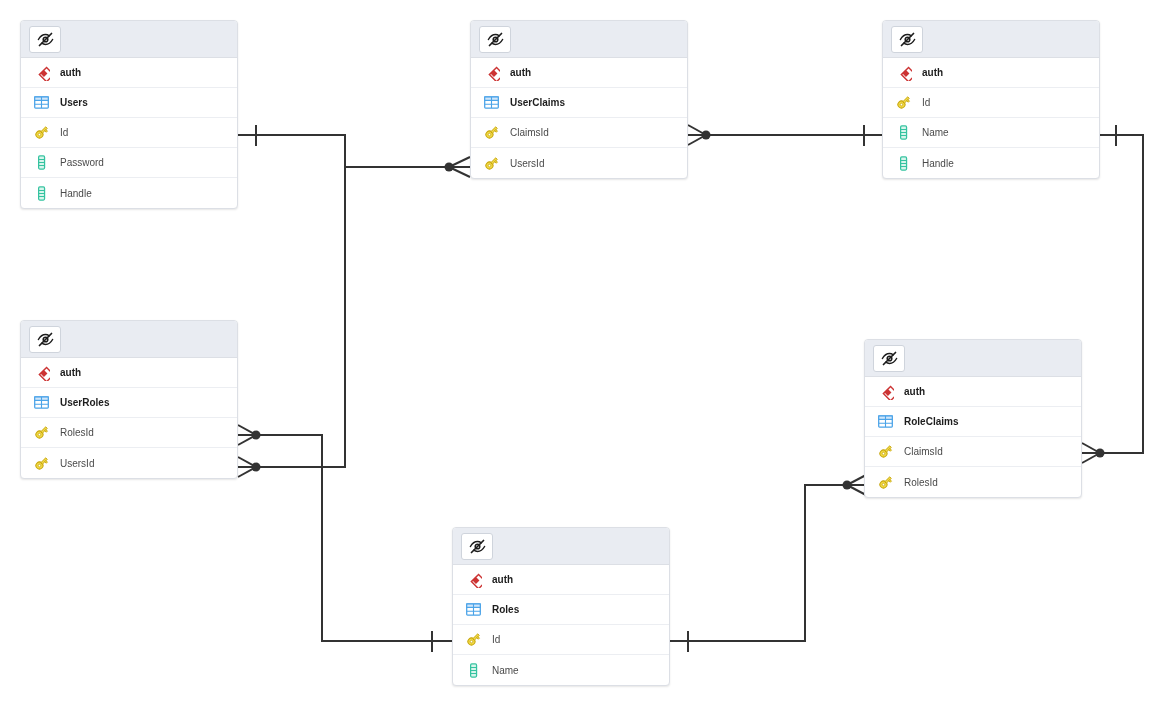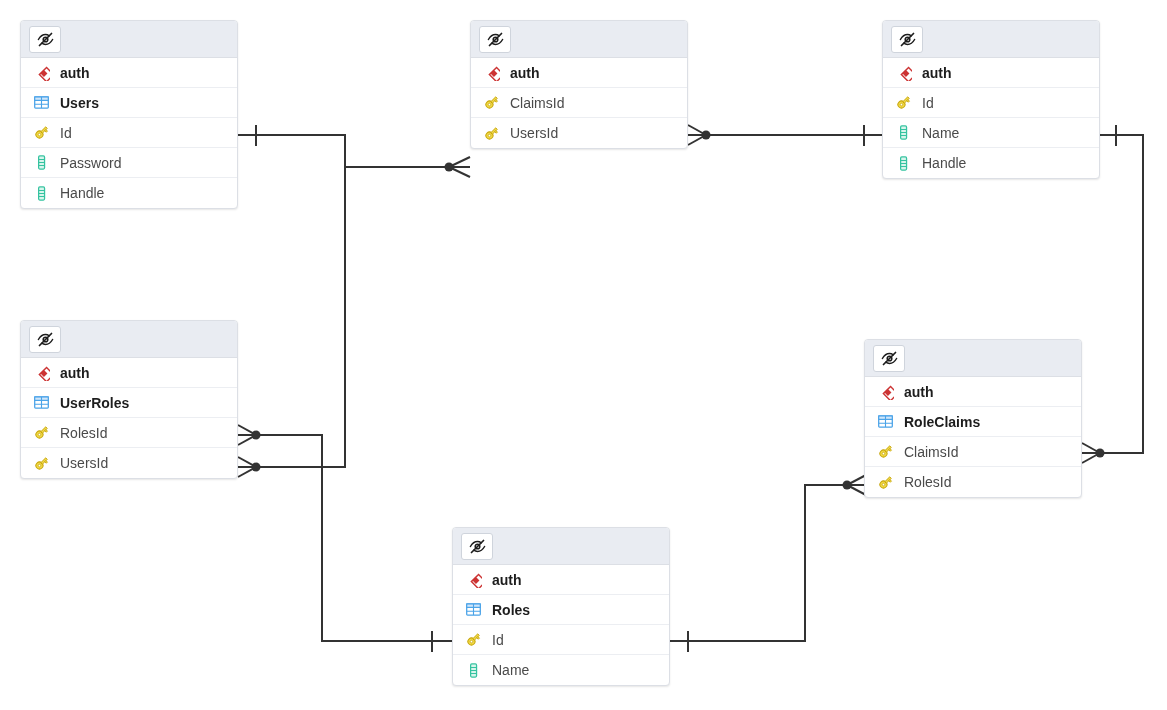--- a/index.html
+++ b/index.html
@@ -43,21 +43,21 @@
     border-radius:3px;
     display:flex;align-items:center;justify-content:center;
     cursor:pointer;
   }
   .row{
     height:30px;
     display:flex;align-items:center;
     padding:0 10px;
     border-bottom:1px solid #eceef2;
     box-sizing:border-box;
-    font-size:14px;
+    font-size:10px;
     color:#3b3b3b;
   }
   .row:last-child{border-bottom:none;}
   .row .ico{
     width:20px;height:20px;
     margin-right:9px;
     flex:0 0 20px;
     display:flex;align-items:center;justify-content:center;
   }
   .row .lbl{white-space:nowrap;}
@@ -229,20 +229,31 @@
       </div>
       <div class="row schema">
         <span class="ico">
           <svg width="17" height="17" viewBox="0 0 20 20">
             <rect x="10" y="1.6" width="11.9" height="11.9" transform="rotate(45 10 10)" fill="#ffffff" stroke="#cc3333" stroke-width="1.7"></rect>
             <rect x="10" y="5.9" width="5.8" height="5.8" transform="rotate(45 10 10)" fill="#cc3333"></rect>
           </svg>
         </span>
         <span class="lbl">auth</span>
       </div>
+      <div class="row tablename">
+        <span class="ico">
+          <svg width="17" height="17" viewBox="0 0 20 20">
+            <rect x="2" y="3.5" width="16" height="13" fill="#ffffff" stroke="#4aa3e8" stroke-width="1.5" rx="1"></rect>
+            <rect x="2" y="3.5" width="16" height="4" fill="#cfe6fa" stroke="#4aa3e8" stroke-width="1.4"></rect>
+            <line x1="10" y1="3.5" x2="10" y2="16.5" stroke="#4aa3e8" stroke-width="1.3"></line>
+            <line x1="2" y1="12" x2="18" y2="12" stroke="#4aa3e8" stroke-width="1.3"></line>
+          </svg>
+        </span>
+        <span class="lbl">UserClaims</span>
+      </div>
       <div class="row key">
         <span class="ico">
           <svg width="17" height="17" viewBox="0 0 20 20">
             <g transform="rotate(-45 10 10)">
               <circle cx="6.6" cy="10" r="4.1" fill="#f2da45" stroke="#c6a50c" stroke-width="1.2"></circle>
               <circle cx="6.6" cy="10" r="1.5" fill="#ffffff" stroke="#c6a50c" stroke-width=".9"></circle>
               <rect x="10" y="8.8" width="8.2" height="2.5" fill="#f2da45" stroke="#c6a50c" stroke-width="1.1"></rect>
               <rect x="14.2" y="11.2" width="1.9" height="2.6" fill="#f2da45" stroke="#c6a50c" stroke-width="1"></rect>
             </g>
           </svg>

